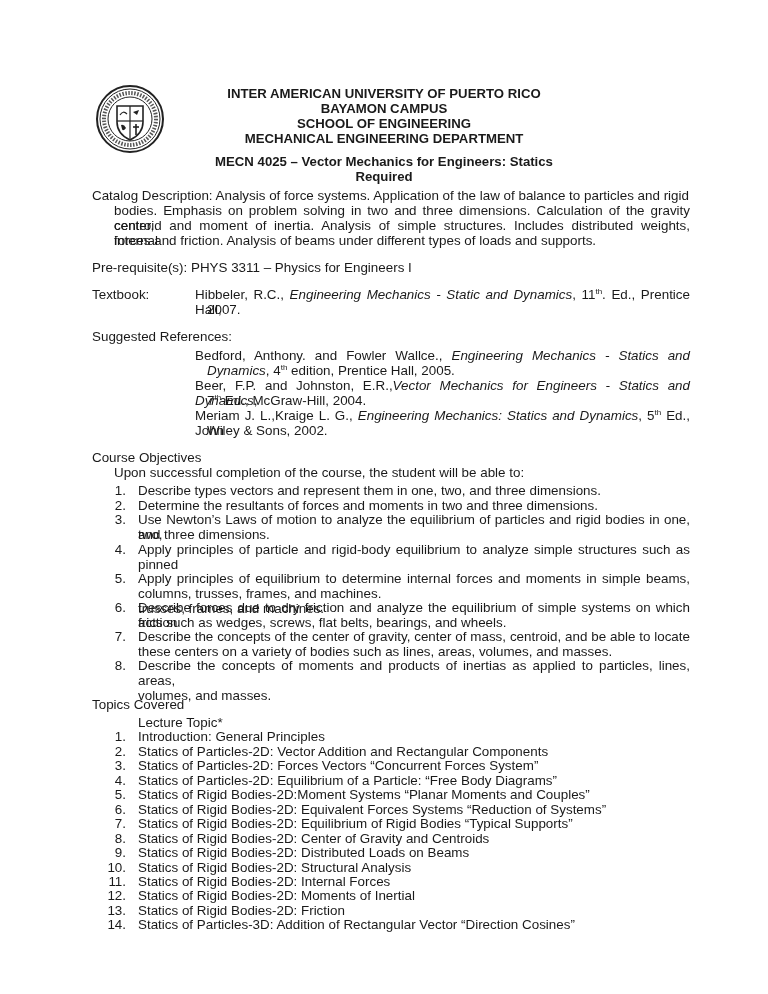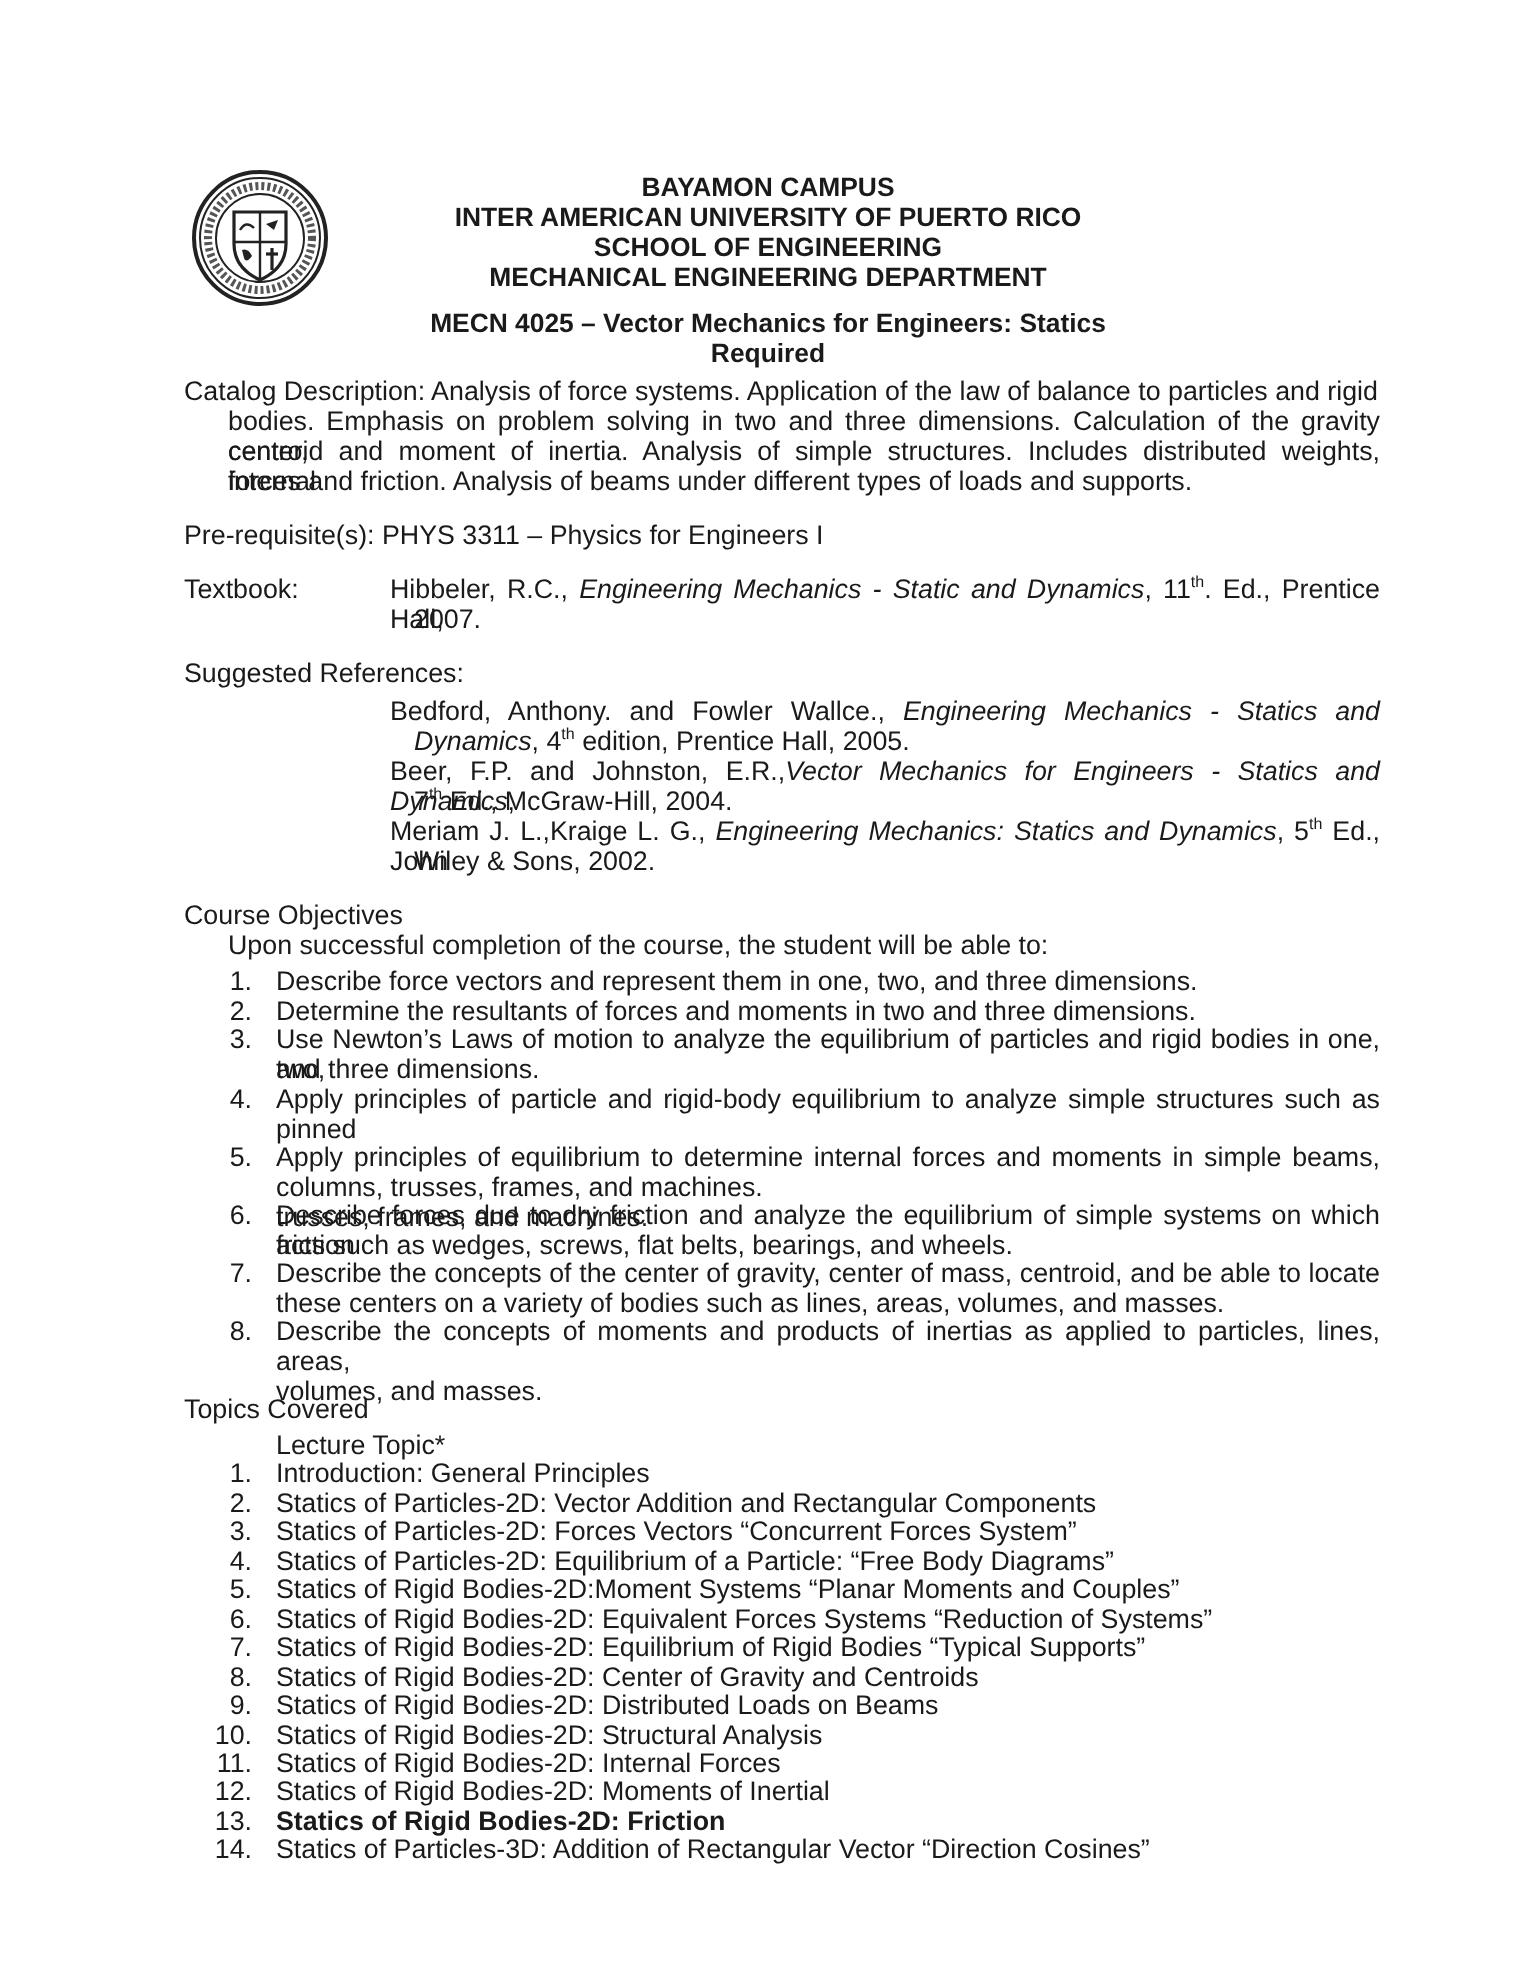--- a/index.html
+++ b/index.html
@@ -30,22 +30,22 @@
     <line x1="22" y1="37" x2="48" y2="37" stroke="#222" stroke-width="1.2"></line>
     <path d="M25 31 Q28 26 32 30" fill="none" stroke="#222" stroke-width="1.2"></path>
     <path d="M38 28 L44 26 L42 31 Z" fill="#222"></path>
     <path d="M26 41 Q29 40 31 44 Q28 48 27 45 Z" fill="#222"></path>
     <line x1="41" y1="40" x2="41" y2="51" stroke="#222" stroke-width="1.6"></line>
     <line x1="38" y1="43" x2="44" y2="43" stroke="#222" stroke-width="1.6"></line>
   </svg>
 </div>
 
 <div class="abs header" style="top:86px;">
+  <span class="hl">INTER AMERICAN UNIVERSITY OF PUERTO RICO</span>
   <span class="hl">BAYAMON CAMPUS</span>
-  <span class="hl">INTER AMERICAN UNIVERSITY OF PUERTO RICO</span>
   <span class="hl">SCHOOL OF ENGINEERING</span>
   <span class="hl">MECHANICAL ENGINEERING DEPARTMENT</span>
 </div>
 <div class="abs header" style="top:154px;">
   <span class="hl">MECN 4025 – Vector Mechanics for Engineers: Statics</span>
   <span class="hl">Required</span>
 </div>
 
 <div class="line" style="left:92px; top:188px; width:598px;">
   <span class="b">Catalog Description</span><span>: Analysis of force systems.  Application of the law of balance to particles and rigid</span>
@@ -86,21 +86,21 @@
   <span>Meriam J. L.,Kraige L. G., </span><span class="i">Engineering Mechanics: Statics and Dynamics</span><span>, 5</span><sup>th</sup><span> Ed., John</span>
 </div>
 <div class="line" style="left:207px; top:423px;">Wiley &amp; Sons, 2002.</div>
 
 <div class="line b" style="left:92px; top:450px;">Course Objectives</div>
 <div class="line" style="left:114px; top:465px;">Upon successful completion of the course, the student will be able to:</div>
 
 <div>
   <div class="line" style="left:0; top:483px; width:768px;">
     <span class="num" style="left:96px;">1.</span>
-    <span style="position:absolute; left:138px;">Describe force vectors and represent them in one, two, and three dimensions.</span>
+    <span style="position:absolute; left:138px;">Describe types vectors and represent them in one, two, and three dimensions.</span>
   </div>
   <div class="line" style="left:0; top:498px; width:768px;">
     <span class="num" style="left:96px;">2.</span>
     <span style="position:absolute; left:138px;">Determine the resultants of forces and moments in two and three dimensions.</span>
   </div>
   <div class="line" style="left:0; top:512px; width:768px;">
     <span class="num" style="left:96px;">3.</span>
     <span class="just" style="position:absolute; left:138px; width:552px;">Use Newton’s Laws of motion to analyze the equilibrium of particles and rigid bodies in one, two,</span>
     <span style="position:absolute; left:138px; top:15px;">and three dimensions.</span>
   </div>
@@ -178,19 +178,19 @@
   <div class="line" style="left:0; top:874px;">
       <span class="num" style="left:96px;">11.</span>
       <span style="position:absolute; left:138px;">Statics of Rigid Bodies-2D: Internal Forces</span>
     </div>
   <div class="line" style="left:0; top:888px;">
       <span class="num" style="left:96px;">12.</span>
       <span style="position:absolute; left:138px;">Statics of Rigid Bodies-2D: Moments of Inertial</span>
     </div>
   <div class="line" style="left:0; top:903px;">
       <span class="num" style="left:96px;">13.</span>
-      <span style="position:absolute; left:138px;font-weight:bold;">Statics of Rigid Bodies-2D: Friction</span>
+      <span style="position:absolute; left:138px;">Statics of Rigid Bodies-2D: Friction</span>
     </div>
   <div class="line" style="left:0; top:917px;">
       <span class="num" style="left:96px;">14.</span>
       <span style="position:absolute; left:138px;">Statics of Particles-3D: Addition of Rectangular Vector “Direction Cosines”</span>
     </div>
 </div>
 
 </body></html>

